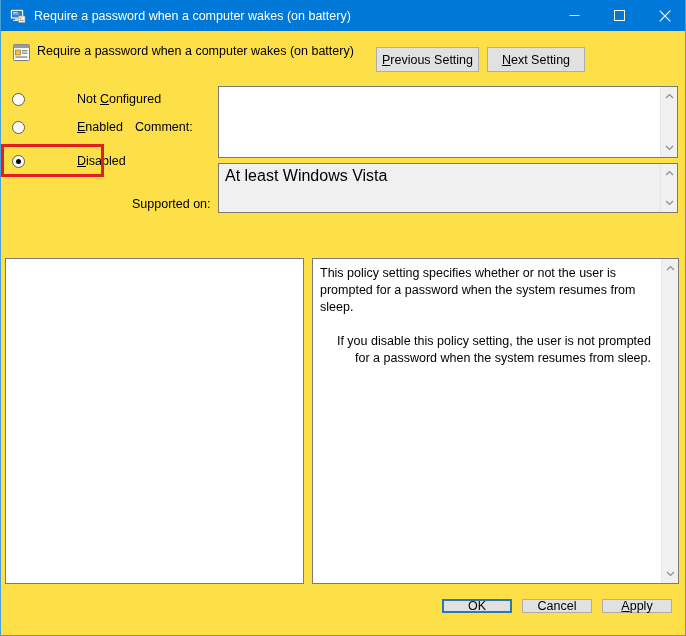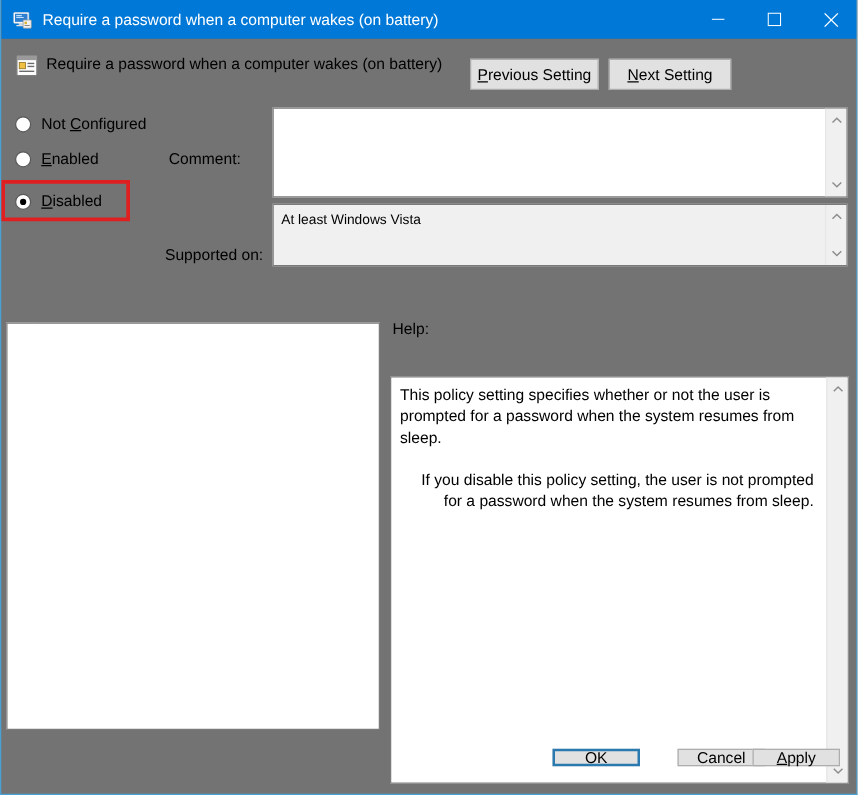--- a/index.html
+++ b/index.html
@@ -9,21 +9,21 @@
   }
   body {
     font-family: "Liberation Sans", sans-serif;
   }
 
   #dialog {
     position: relative;
     width: 686px;
     height: 636px;
     box-sizing: border-box;
-    background: #737373;
+    background: #fde047;
     border-left: 1px solid #4a9fd4;
     border-right: 1px solid #4a9fd4;
     border-bottom: 1px solid #4a9fd4;
     overflow: hidden;
   }
 
   
   .titlebar {
     position: absolute;
     left: 0; top: 0;
@@ -104,20 +104,21 @@
   #prev-setting-button { left: 375px; width: 103px; }
   #next-setting-button { left: 486px; width: 98px; }
 
   
   .radio-row {
     position: absolute;
     left: 11px;
     display: flex;
     align-items: center;
     height: 20px;
+    gap: 44px;
   }
   #radio-not-configured { top: 89px; }
   #radio-enabled        { top: 117px; }
   #radio-disabled       { top: 151px; }
 
   .radio-mark {
     width: 13px; height: 13px;
     border-radius: 50%;
     border: 1px solid #5a5a5a;
     background: #ffffff;
@@ -174,21 +175,21 @@
     width: 460px; height: 72px;
   }
   #supported-on-field {
     left: 217px; top: 163px;
     width: 460px; height: 50px;
     background: #f0f0f0;
   }
   .tb-inner {
     flex: 1 1 auto;
     padding: 4px 6px;
-    font-size: 11px;
+    font-size: 16px;
     color: #000000;
     overflow: hidden;
     line-height: 16px;
   }
   .vscroll {
     flex: 0 0 auto;
     width: 17px;
     background: #f0f0f0;
     border-left: 1px solid #e6e6e6;
     display: flex;
@@ -207,21 +208,21 @@
   
   #options-label { left: 8px;  top: 224px; }
   #help-label    { left: 313px; top: 224px; }
 
   #options-panel {
     left: 4px; top: 258px;
     width: 299px; height: 326px;
   }
   #help-panel {
     left: 311px; top: 258px;
-    width: 367px; height: 326px; margin-top: 43px;
+    width: 367px; height: 326px;
   }
   .help-inner {
     flex: 1 1 auto;
     padding: 6px 10px 6px 7px;
     font-size: 12.5px;
     color: #000000;
     line-height: 17px;
     overflow: hidden;
   }
   .help-inner p { margin: 0 0 17px 0; }
@@ -231,21 +232,21 @@
   .footer-btn {
     position: absolute;
     top: 599px;
     height: 14px;
   }
   #ok-button {
     left: 441px; width: 70px;
     border: 2px solid #2a7ab0;
     background: #e1e1e1;
   }
-  #cancel-button { left: 521px; width: 70px; margin-left: 20px; }
+  #cancel-button { left: 521px; width: 70px; }
   #apply-button  { left: 601px; width: 70px; }
 </style>
 </head>
 <body>
 
 <div id="dialog">
 
   <div class="titlebar">
     <span class="title-icon">
       <svg width="16" height="16" viewBox="0 0 16 16">

